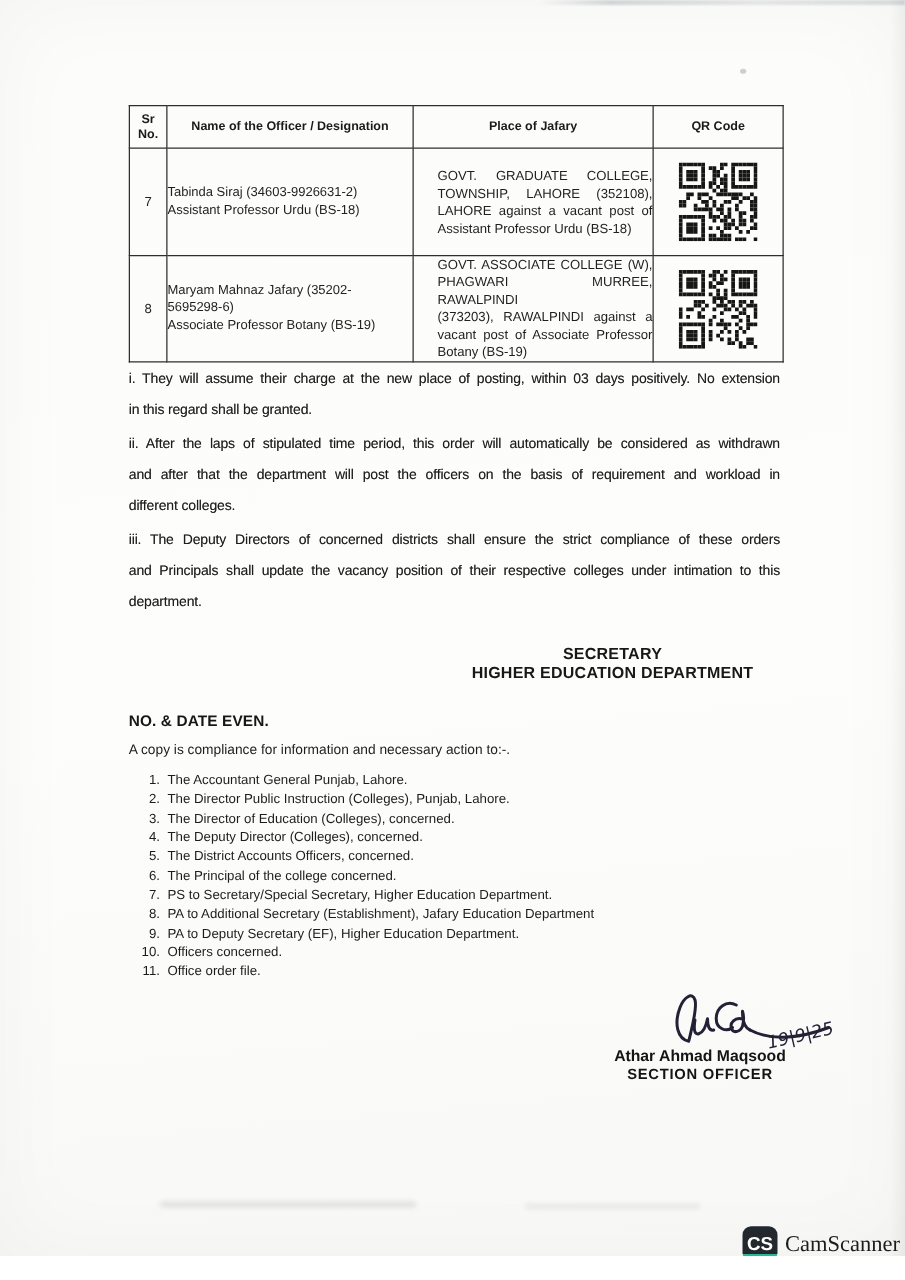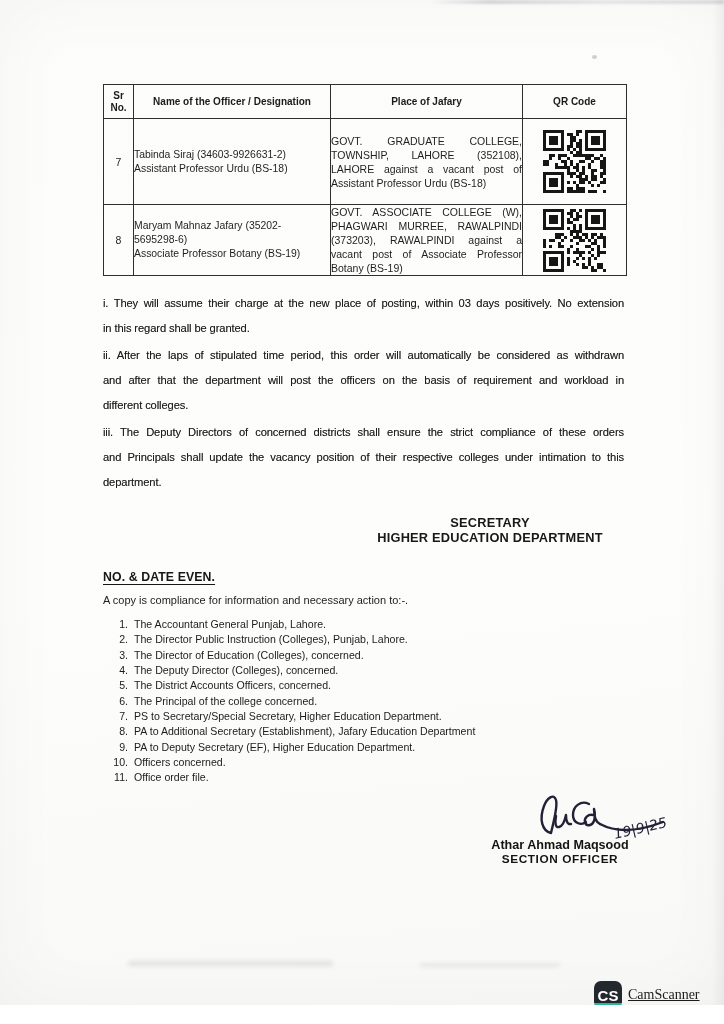--- a/index.html
+++ b/index.html
@@ -23,53 +23,53 @@
   .edge-shade{position:absolute;right:0;top:0;width:12px;height:100%;
     background:linear-gradient(90deg,rgba(0,0,0,0),rgba(0,0,0,.045));}
   
   .tbl{position:absolute;left:103px;top:84px;width:523px;border-collapse:collapse;table-layout:fixed;}
   .tbl th,.tbl td{border:1.6px solid #2e2e2e;padding:0;vertical-align:middle;}
   .tbl th{font-size:10px;font-weight:bold;line-height:11.5px;height:34px;text-align:center;padding:2px;color:#1b1b1b;}
   tr.r0{height:86px;} tr.r1{height:70px;}
   .cell-sr{text-align:center;font-size:10.5px;}
   .cell-name{padding:3px 4px 3px 6px;font-size:10.4px;line-height:13.8px;text-align:left;}
   .cell-place{padding:5px 5px;font-size:10.5px;line-height:14px;vertical-align:middle;}
-  .place-line{text-align:justify;text-align-last:justify;}
+  .place-line{text-align:justify;text-align-last:justify;margin-left:19px;}
   .place-line.last{text-align:left;text-align-last:left;}
   .cell-qr{text-align:center;}
   .cell-qr svg{display:inline-block;vertical-align:middle;}
   
   .clauses{position:absolute;left:103px;top:291px;width:521px;}
   .clause{margin-bottom:2.5px;}
   .clause-line{font-size:11.2px;line-height:24.8px;letter-spacing:-0.12px;
     text-align:justify;text-align-last:justify;color:#1d1d1d;
     text-shadow:0 0 .4px rgba(35,35,35,.5);}
   .clause-line.last{text-align:left;text-align-last:left;}
   
   .signatory{position:absolute;left:352px;top:516px;width:276px;text-align:center;
     font-weight:bold;font-size:12.8px;line-height:14.6px;letter-spacing:.2px;color:#181818;}
   
   .memo-heading{position:absolute;left:103px;top:570px;font-weight:bold;font-size:12.3px;
-    letter-spacing:.1px;text-decoration:underline;text-decoration-thickness:1.4px;text-underline-offset:2.5px;color:#161616;}
+    letter-spacing:.1px;text-decoration-thickness:1.4px;text-underline-offset:2.5px;color:#161616;}
   .copy-line{position:absolute;left:103px;top:594px;font-size:11px;color:#1d1d1d;}
   
   .recipients{position:absolute;left:103px;top:617px;font-size:10.6px;line-height:15.35px;color:#1c1c1c;}
   .recipient{display:flex;}
   .rec-no{width:25px;text-align:right;margin-right:6px;flex:none;}
   
   .sig-svg{position:absolute;left:527px;top:791px;}
   .officer-block{position:absolute;left:452px;top:839px;width:216px;text-align:center;line-height:13.5px;color:#141414;}
   .sig-name{font-weight:bold;font-size:12.6px;}
   .sig-title{font-weight:bold;font-size:11.8px;letter-spacing:.6px;}
   
   .cam{position:absolute;left:594px;top:981px;display:flex;align-items:center;gap:6px;}
   .cam-icon{width:28px;height:28px;border-radius:7px;display:flex;align-items:center;justify-content:center;
     font-weight:bold;font-size:15px;color:#ffffff;
     background:linear-gradient(180deg,#23272e 0%,#23272e 78%,#27b89a 78%,#27b89a 100%);}
-  .cam-label{font-family:"Liberation Serif",serif;font-size:14px;color:#1c1c1c;text-decoration:underline;}
+  .cam-label{font-family:"Liberation Serif",serif;font-size:18px;color:#1c1c1c;}
 </style>
 </head>
 <body>
 
 <div class="page">
   <div class="top-strip"></div>
   <div class="speck"></div>
   <div class="edge-shade"></div>
 
   <table class="tbl">

